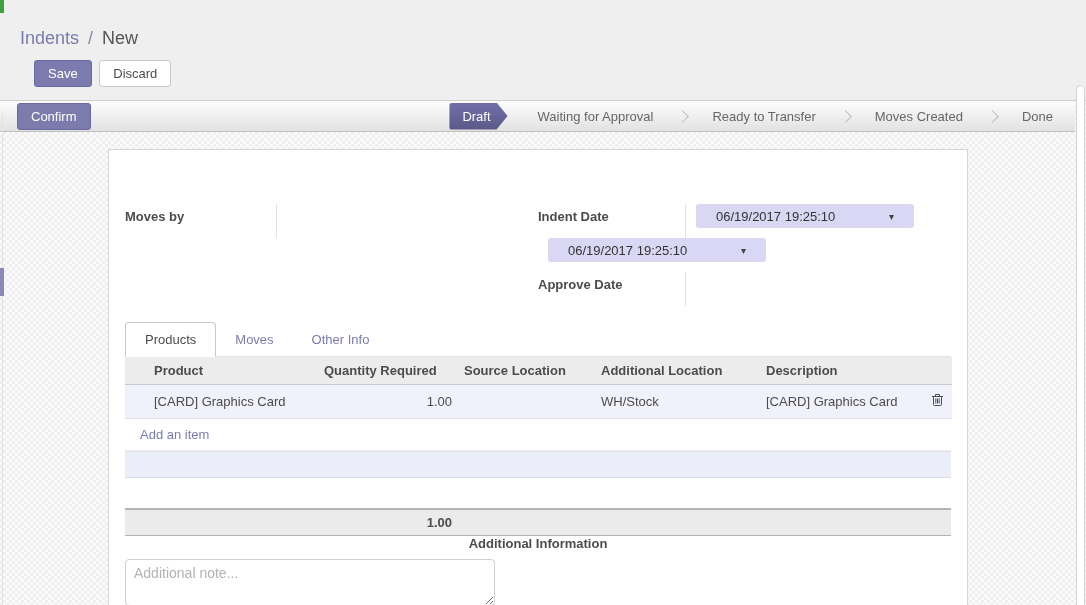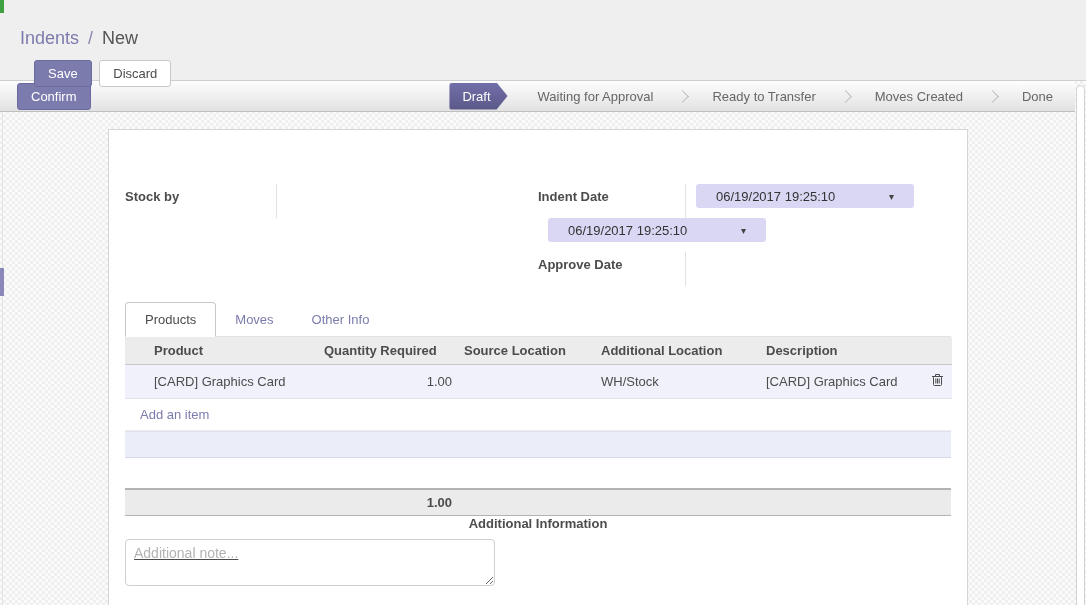--- a/index.html
+++ b/index.html
@@ -16,21 +16,21 @@
     background-position: 0 0, 3px 3px;
   }
 
   
   .corner-accent { position: fixed; left: 0; top: 0; width: 4px; height: 13px; background: var(--green, #3fa142); z-index: 30; }
   .left-fragment { position: fixed; left: 0; top: 268px; width: 4px; height: 28px; background: #8a88b8; z-index: 30; }
   .left-divider  { position: fixed; left: 2px; top: 113px; bottom: 0; width: 1px; background: #e3e3e3; }
 
   
   .top-header {
-    height: 81px; background: #f0efef; border-bottom: 1px solid #cfcfcf;
+    height: 101px; background: #f0efef; border-bottom: 1px solid #cfcfcf;
     padding: 26px 0 0 20px; position: relative;
   }
   .breadcrumb { font-size: 18px; margin-top: 2px; }
   .breadcrumb .crumb-link { color: var(--accent, #7c7bad); cursor: pointer; }
   .breadcrumb .crumb-sep { color: #8a89ae; padding: 0 4px; }
   .breadcrumb .crumb-current { color: #555; }
   .toolbar { margin-top: 11px; margin-left: 14px; }
   .btn {
     display: inline-block; font-size: 13px; border-radius: 3px; padding: 5px 13px;
     cursor: pointer; line-height: 15px; vertical-align: middle;
@@ -112,21 +112,21 @@
     border-top: 2px solid #b3b3b3; border-bottom: 1px solid #b3b3b3;
     line-height: 26px; font-weight: bold;
   }
   .total-value { display: inline-block; margin-left: 193px; width: 134px; text-align: right; }
 
   
   .section-heading { font-weight: bold; font-size: 13px; color: #4c4c4c; text-align: center; }
   .note-area {
     margin-top: 8px; width: 370px; height: 47px; resize: both;
     border: 1px solid #cfcfcf; border-radius: 4px; padding: 5px 8px;
-    font-family: "Liberation Sans", sans-serif; font-size: 14px; color: #4c4c4c; text-decoration: underline;
+    font-family: "Liberation Sans", sans-serif; font-size: 14px; color: #4c4c4c;
   }
   .note-area::placeholder { color: #b3b3b3; }
 
   
   .scrollbar-track { position: fixed; right: 0; top: 82px; width: 11px; bottom: 0; }
   .scrollbar-thumb {
     position: absolute; left: 1px; top: 3px; bottom: -6px; width: 9px;
     background: #fff; border: 1px solid #d2d2d2; border-radius: 6px;
   }
 </style>
@@ -162,21 +162,21 @@
     <div class="step">Done</div>
   </div>
 </div>
 
 <div class="content">
   <div class="sheet">
 
     <div class="form-grid">
       <div class="o-group o-group-left">
         <div class="o-row">
-          <div class="o-label">Stock by</div>
+          <div class="o-label">Moves by</div>
           <div class="o-field"></div>
         </div>
       </div>
       <div class="o-group o-group-right">
         <div class="o-row">
           <div class="o-label">Indent Date</div>
           <div class="o-field">
             <div class="date-widget">
               <span>06/19/2017 19:25:10</span>
               <span class="caret">▾</span>

